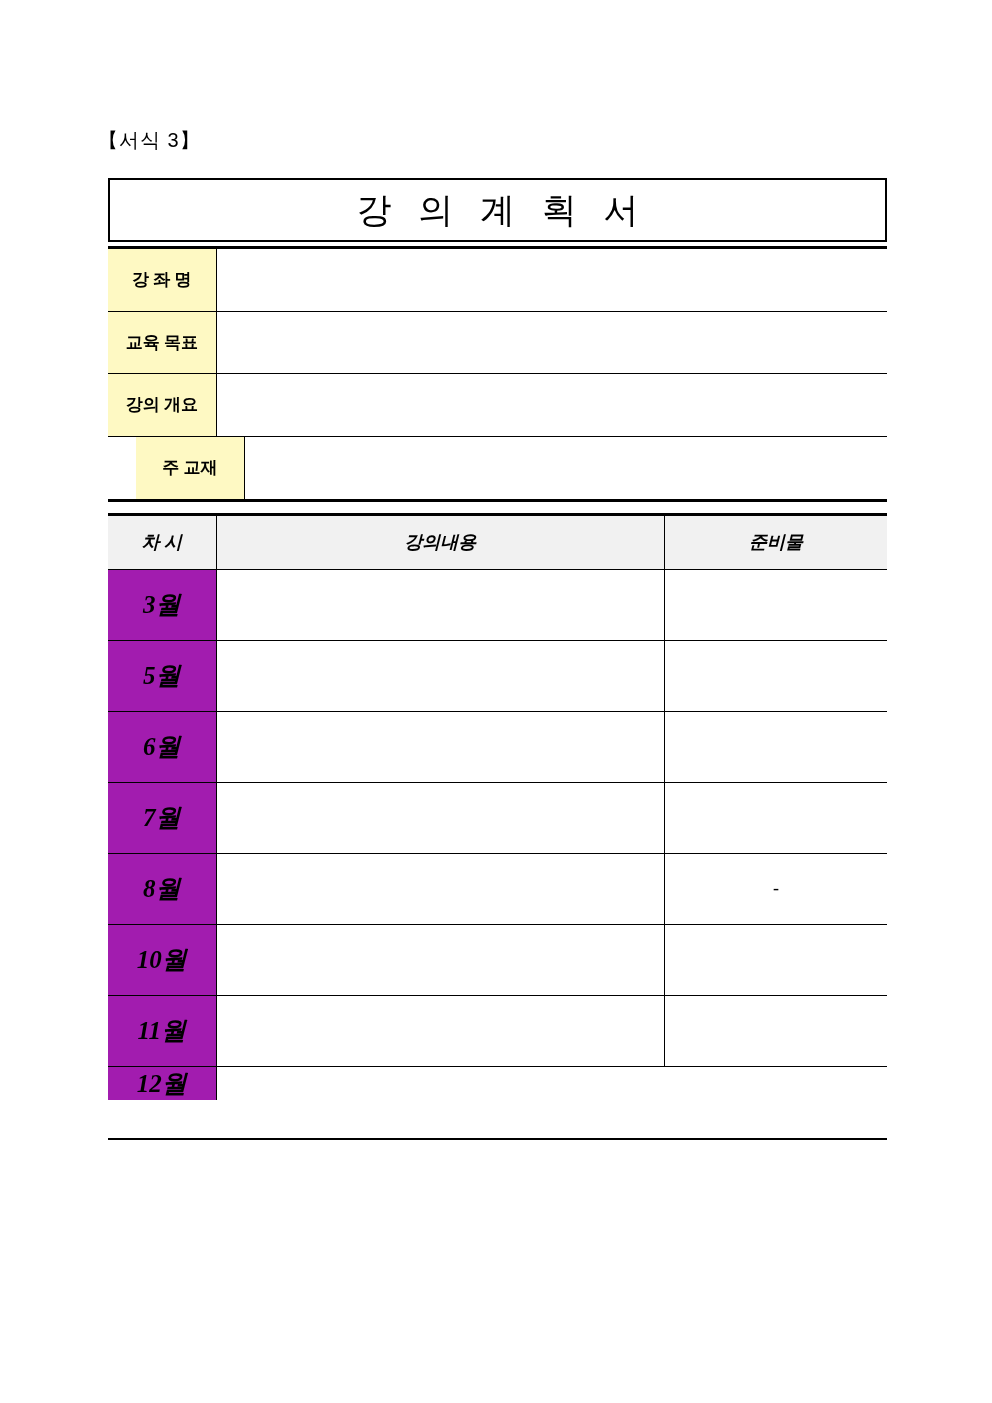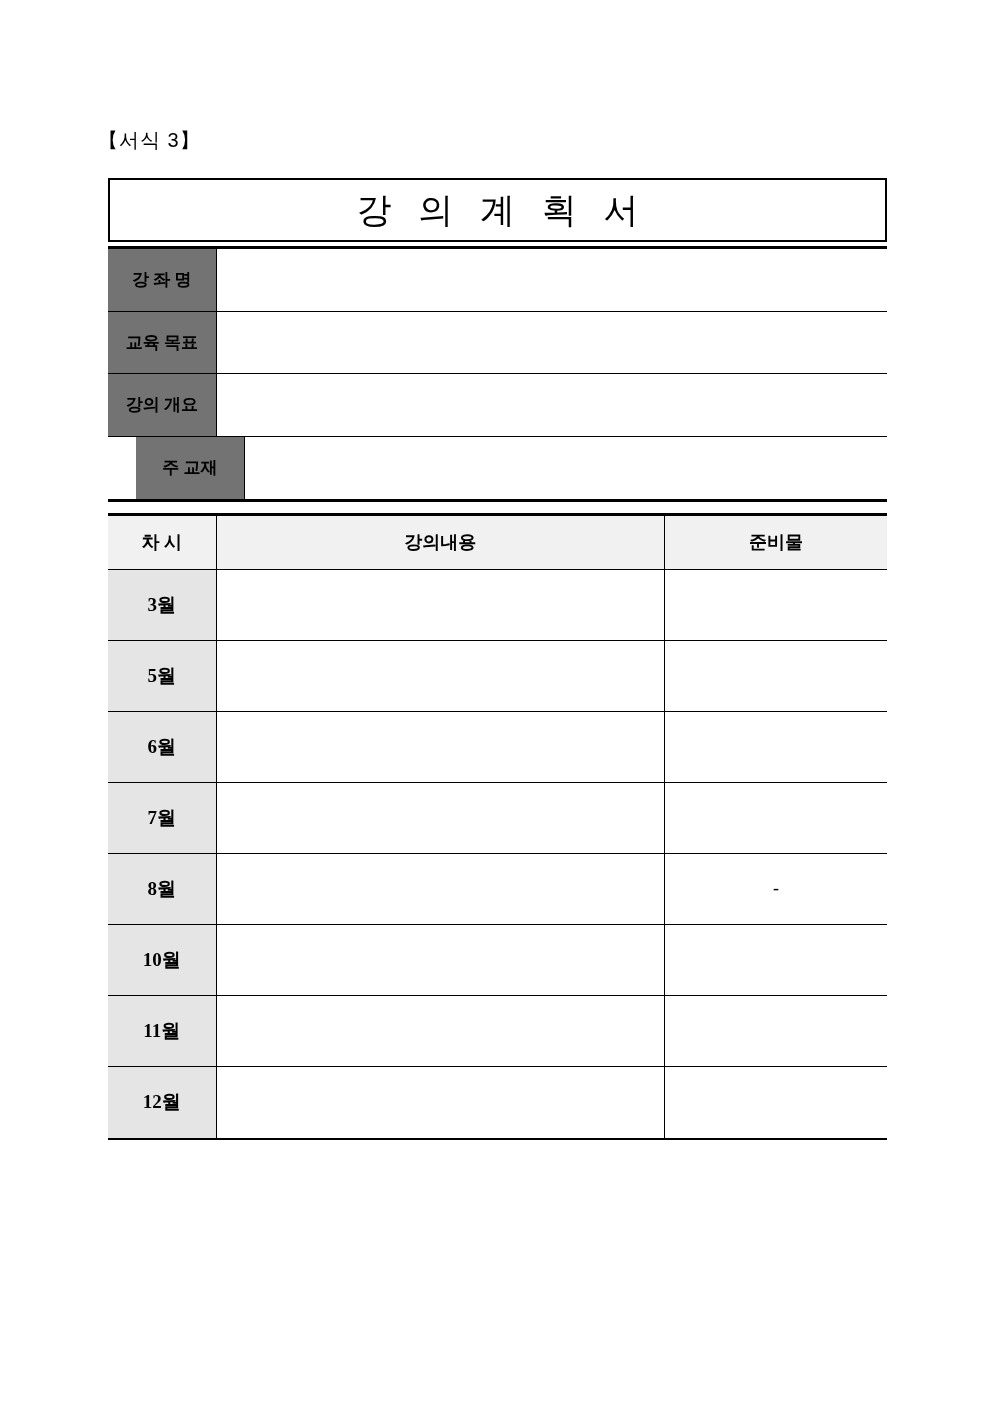--- a/index.html
+++ b/index.html
@@ -29,40 +29,40 @@
   }
 
   
   .info-table {
     position:absolute; left:108px; top:246px; width:779px;
     border-top:3px solid #000; border-bottom:3px solid #000;
   }
   .i-row { display:flex; height:62.5px; border-bottom:1.5px solid #000; }
   .i-row:last-child { border-bottom:none;margin-left:28px; }
   .i-label {
-    width:108.5px; border-right:1.5px solid #000; background:#737373;
+    width:108.5px; border-right:1.5px solid #000; background:#fef9c3;
     display:flex; align-items:center; justify-content:center;
     font-size:17px; font-weight:bold; white-space:pre;
   }
   .i-value { flex:1; background:#fff; }
 
   
   .sched-table {
     position:absolute; left:108px; top:513px; width:779px;
     border-top:3px solid #000; border-bottom:2.5px solid #000;
   }
   .s-row { display:flex; height:71px; border-bottom:1.5px solid #000; }
-  .s-row:last-child { border-bottom:none; }
+  .s-row:last-child { border-bottom:none;flex-direction:column; }
   .s-header { height:53.5px; }
   .s-header .cell { background:#f1f1f1; font-weight:bold; font-size:18px; }
-  .cell { display:flex; align-items:center; justify-content:center; white-space:pre; }
+  .cell { display:flex; align-items:center; justify-content:center; white-space:pre;font-style:italic; }
   .col-session  { width:108.5px; border-right:1.5px solid #000; }
   .col-content  { width:448.5px; border-right:1.5px solid #000; }
   .col-material { flex:1; }
-  .month-cell   { background:#e5e5e5; font-size:19px; font-weight:bold; }
+  .month-cell   { background:#a21caf; font-size:25px; font-weight:bold; }
   .material-cell{ font-size:18px; }
 </style>
 </head>
 <body>
 
 <div class="page">
 
   <div class="form-tag">【서식 3】</div>
 
   <div class="title-box">

